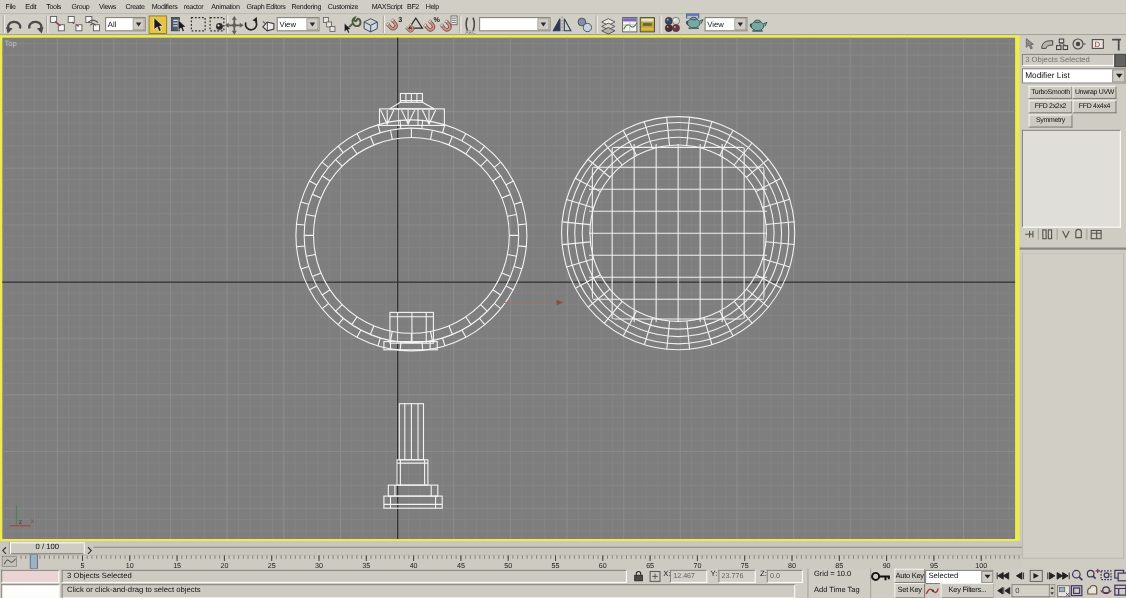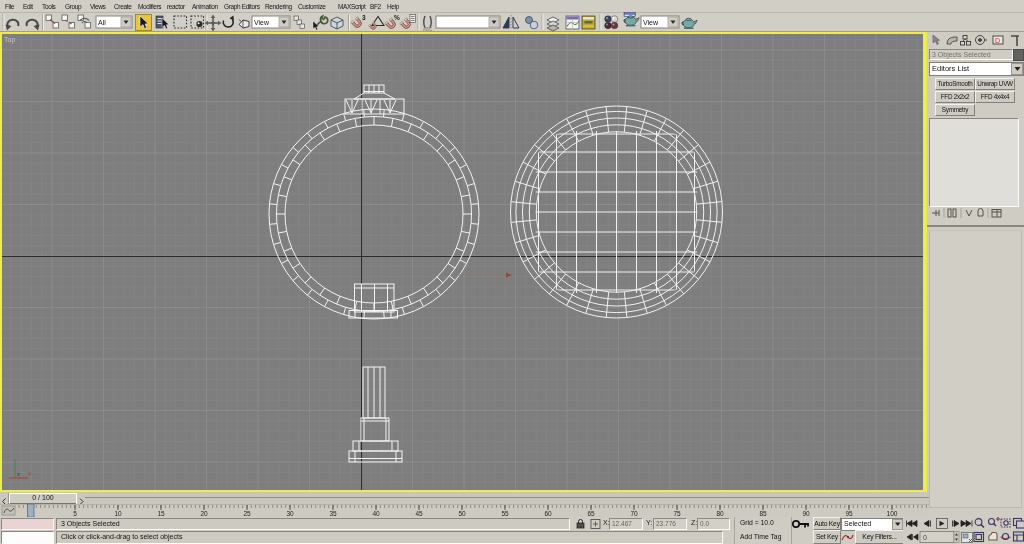--- a/index.html
+++ b/index.html
@@ -566,21 +566,21 @@
 <rect x="66" y="3" width="10" height="8" fill="#e8e6e0" stroke="#4a4a4a"></rect>
       <text x="68" y="10" font-size="7" fill="#b03030" font-family="Liberation Sans" stroke="none">D</text>
 <path d="M86 3 L90 3 L90 13 M84 3 L92 3" stroke="#4a4a4a" stroke-width="1.6"></path>
 </g>
 </svg>
 <div class="sunk" style="left:929px;top:49px;width:82px;height:9px;background:#cfccc4;">
   <div style="position:absolute;left:2px;top:0.5px;font-size:7px;color:#75726c;white-space:nowrap;">3 Objects Selected</div>
 </div>
 <div class="abs" style="left:1013px;top:49px;width:9px;height:10px;background:#62625e;border:1px solid #4a4a46;"></div>
 <div class="abs" style="left:929px;top:62px;width:93px;height:12px;background:#fff;border:1px solid #83807a;">
-  <div style="position:absolute;left:2px;top:1px;font-size:7.5px;color:#111;">Editors List</div>
+  <div style="position:absolute;left:2px;top:1px;font-size:7.5px;color:#111;">Modifier List</div>
   <div style="position:absolute;right:0px;top:0px;width:10px;height:10px;background:#cfccc4;border:1px solid #9a968e;"></div>
   <svg style="position:absolute;right:1px;top:2px" width="9" height="8">
       <path d="M1.5 2 L7.5 2 L4.5 6 Z" fill="#222"></path>
     </svg>
 </div>
 <div class="btn" style="left:935px;top:78px;width:38px;height:10px;line-height:10px;">TurboSmooth</div>
 <div class="btn" style="left:975px;top:78px;width:38px;height:10px;line-height:10px;">Unwrap UVW</div>
 <div class="btn" style="left:935px;top:91px;width:38px;height:10px;line-height:10px;">FFD 2x2x2</div>
 <div class="btn" style="left:975px;top:91px;width:38px;height:10px;line-height:10px;">FFD 4x4x4</div>
 <div class="btn" style="left:935px;top:104px;width:38px;height:10px;line-height:10px;">Symmetry</div>

